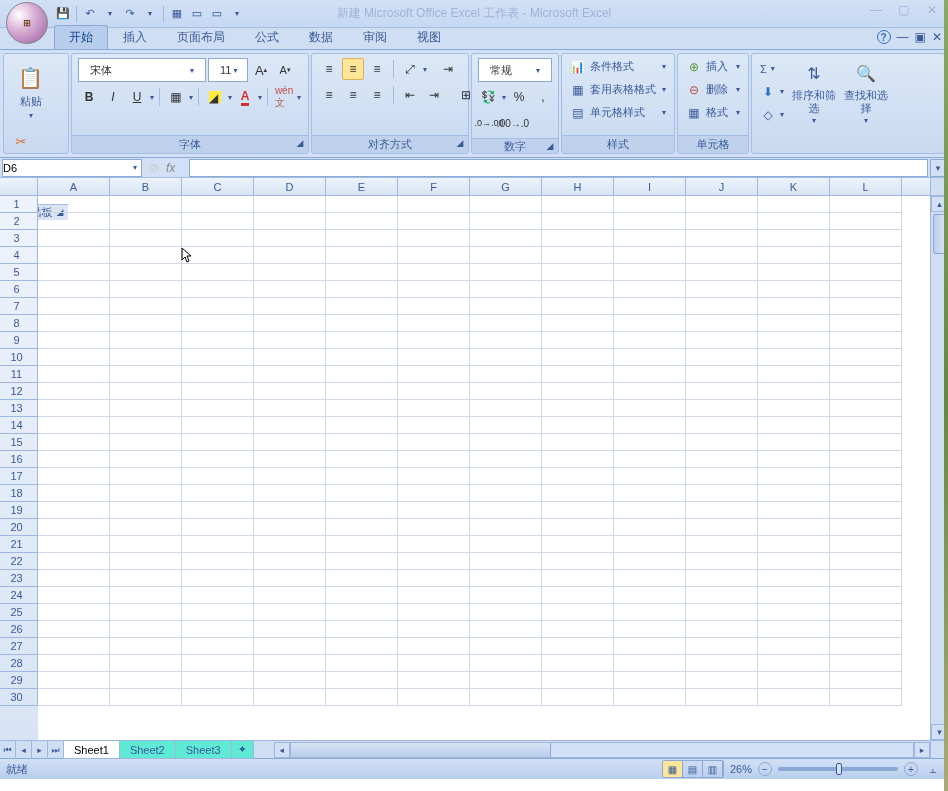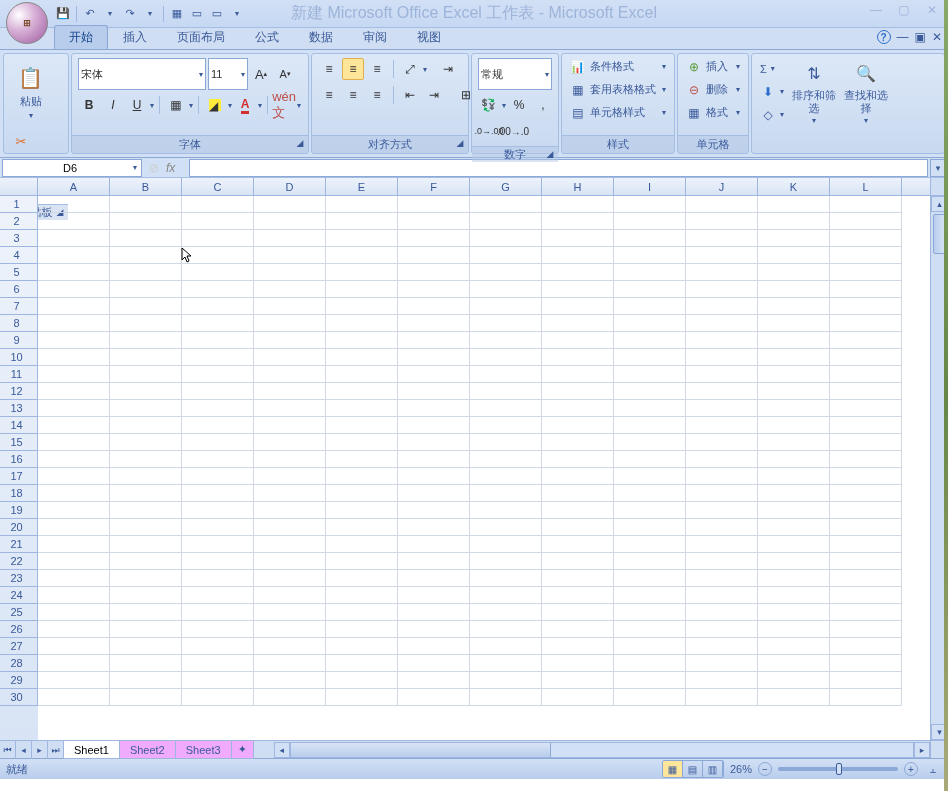--- a/index.html
+++ b/index.html
@@ -3,49 +3,49 @@
 <meta charset="utf-8">
 <style>
 * { box-sizing: border-box; margin: 0; padding: 0; }
 body { font-family: "Microsoft YaHei", Tahoma, Arial, sans-serif; font-size: 12px; background: #fff; overflow: hidden; width: 948px; height: 791px; }
 
 .title-bar { height: 28px; background: linear-gradient(#d2e0f5,#c6d8f3); display: flex; align-items: center; border-bottom: 1px solid #a3bde3; position: relative; }
 .office-btn { width: 42px; height: 42px; border-radius: 50%; background: radial-gradient(circle at 30% 30%, #fff, #d8b0d6 40%, #9c5aa0); border: 1px solid #888; position: absolute; left: 6px; top: 2px; z-index: 10; display:flex; align-items:center; justify-content:center; font-size:9px; font-weight:bold; color:#7a4a2a;}
 .qat { margin-left: 54px; display:flex; align-items:center; gap:2px; height:100%; }
 .qat-btn { width: 18px; height: 18px; display:flex; align-items:center; justify-content:center; color:#3b5a9a; font-size:11px; border-radius:2px; }
 .qat-sep { width:1px; height:16px; background:#a0b8e0; margin:0 2px;}
-.title-text { position:absolute; left:0; right:0; text-align:center; color:#9db4d9; font-size:16px; pointer-events:none;}
+.title-text { position:absolute; left:0; right:0; text-align:center; color:#9db4d9; font-size:12px; pointer-events:none;}
 .win-ctrl { position:absolute; right:4px; top:2px; display:flex; gap:4px;}
 .win-ctrl span { width:24px; height:16px; display:flex; align-items:center; justify-content:center; color:#9db4d9; font-size:12px;}
 
 .tab-bar { height:22px; background:#cfdef2; display:flex; align-items:flex-end; padding-left:54px; border-bottom:1px solid #8ba8d6; position:relative;}
 .tab { padding:3px 14px; color:#3b5a9a; font-size:12px; border:1px solid transparent; border-bottom:none; cursor:pointer;}
 .tab.active { background:#b8cdec; border-color:#8ba8d6; border-radius:3px 3px 0 0; color:#15428b; font-weight:normal;}
 .tab-right { position:absolute; right:6px; top:2px; display:flex; gap:6px; align-items:center;}
 .tab-right span { color:#3b5a9a; font-size:12px; cursor:pointer;}
 
 .ribbon { height:108px; background:#d2e0f5; display:flex; border-bottom:1px solid #8ba8d6; padding:2px;}
 .rib-group { border:1px solid #a3bde3; background:linear-gradient(#dce8f7,#c8d9f0); border-radius:3px; margin:1px; display:flex; flex-direction:column; position:relative;}
 .rib-body { flex:1; display:flex; align-items:flex-start; padding:4px 6px; gap:4px; flex-wrap:wrap;}
 .rib-label { height:18px; text-align:center; font-size:11px; color:#3b5a9a; background:rgba(180,200,230,.5); border-top:1px solid #a3bde3; position:relative; display:flex; align-items:center; justify-content:center;}
 .rib-dlg { position:absolute; right:2px; top:2px; width:12px; height:12px; font-size:9px; color:#3b5a9a;}
 .big-btn { display:flex; flex-direction:column; align-items:center; justify-content:center; width:42px; height:68px; border:1px solid transparent; border-radius:3px; font-size:11px; color:#3b5a9a; gap:2px;}
 .big-btn .ic { width:28px; height:28px; display:flex; align-items:center; justify-content:center; font-size:20px;}
 .sm-row { display:flex; gap:2px; align-items:center;}
 .sm-btn { width:22px; height:22px; display:flex; align-items:center; justify-content:center; border:1px solid transparent; border-radius:2px; font-size:12px; color:#333;}
-.combo { height:32px; border:1px solid #8ba8d6; background:#fff; font-size:11px; padding:0 2px; display:flex; align-items:center; gap:2px; color:#333;}
+.combo { height:24px; border:1px solid #8ba8d6; background:#fff; font-size:11px; padding:0 11px; display:flex; align-items:center; gap:2px; color:#333;}
 .combo .dd { color:#3b5a9a; font-size:8px;}
 .vcol { display:flex; flex-direction:column; gap:2px;}
 .menu-item { display:flex; align-items:center; gap:4px; padding:0 4px; height:21px; font-size:11px; color:#3b5a9a; white-space:nowrap;}
 .mi-ic { width:16px; height:16px; display:flex; align-items:center; justify-content:center; font-size:12px;}
 .dd-ar { font-size:8px; color:#3b5a9a;}
 
 .name-bar { height:20px; background:#d2e0f5; display:flex; align-items:center; border-bottom:1px solid #a3bde3; padding:0 2px; gap:2px;}
 .name-box { width:140px; height:18px; border:1px solid #8ba8d6; background:#fff; display:flex; align-items:center; padding:0 4px; font-size:11px; justify-content:flex-end; position:relative;}
-.name-box .nm { position:absolute; left:16px; right:20px; text-align:center;}
+.name-box .nm { position:absolute; left:0; right:20px; }
 .fx-bar { flex:1; height:18px; border:1px solid #8ba8d6; background:#fff; display:flex; align-items:center; padding:0 4px; font-size:11px;}
 .fx-lbl { font-style:italic; color:#888; margin-right:12px;}
 .fx-expand { width:16px; height:18px; border:1px solid #8ba8d6; background:#d2e0f5; display:flex; align-items:center; justify-content:center; font-size:9px; color:#3b5a9a;}
 
 .sheet-area { position:relative; height:562px; display:flex; flex-direction:column;}
 .col-headers { display:flex; height:18px; background:linear-gradient(#eef3fb,#d8e4f5); border-bottom:1px solid #9eb6e0;}
 .corner { width:38px; height:18px; background:linear-gradient(#eef3fb,#d8e4f5); border-right:1px solid #9eb6e0; border-bottom:1px solid #9eb6e0;}
 .col-h { width:72px; text-align:center; font-size:11px; color:#3b5a9a; border-right:1px solid #9eb6e0; display:flex; align-items:center; justify-content:center;}
 .grid-body { display:flex; flex:1; overflow:hidden;}
 .row-headers { width:38px; background:linear-gradient(#eef3fb,#d8e4f5);}
@@ -53,21 +53,21 @@
 .cells { flex:1; position:relative;}
 .cell-row { display:flex; height:17px;}
 .cell { width:72px; height:17px; border-right:1px solid #d0d7e5; border-bottom:1px solid #d0d7e5;}
 .vscroll { width:18px; background:#cfdef2; border-left:1px solid #9eb6e0; position:relative;}
 .vscroll .thumb { position:absolute; top:18px; left:2px; right:2px; height:40px; background:linear-gradient(90deg,#b8cdec,#d8e4f5); border:1px solid #8ba8d6; border-radius:2px;}
 .vscroll .arr { height:16px; display:flex; align-items:center; justify-content:center; font-size:9px; color:#3b5a9a; background:#d2e0f5; border:1px solid #9eb6e0;}
 
 .sheet-tabs-row { height:18px; display:flex; background:#cfdef2; border-top:1px solid #9eb6e0;}
 .tab-nav { display:flex;}
 .tab-nav span { width:16px; height:18px; display:flex; align-items:center; justify-content:center; font-size:9px; color:#3b5a9a; border-right:1px solid #9eb6e0;}
-.sheet-tab { padding:0 10px; height:18px; display:flex; align-items:center; font-size:11px; border:1px solid #9eb6e0; border-top:none; background:#f0abfc; color:#3b5a9a; position:relative; margin-left:-1px;}
+.sheet-tab { padding:0 10px; height:18px; display:flex; align-items:center; font-size:11px; border:1px solid #9eb6e0; border-top:none; background:#5eead4; color:#3b5a9a; position:relative; margin-left:-1px;}
 .sheet-tab.active { background:#fff; color:#000; z-index:1;}
 .hscroll-area { flex:1; display:flex; align-items:center; background:#cfdef2; position:relative;}
 .hscroll-area .arr { width:16px; height:16px; display:flex; align-items:center; justify-content:center; font-size:9px; color:#3b5a9a; border:1px solid #9eb6e0; background:#d2e0f5;}
 .hscroll-track { flex:1; height:16px; border:1px solid #9eb6e0; background:#d2e0f5; position:relative;}
 .hscroll-track .thumb { position:absolute; left:0; top:0; bottom:0; width:260px; background:linear-gradient(#d8e4f5,#b8cdec); border-right:1px solid #8ba8d6;}
 
 .status-bar { height:21px; background:linear-gradient(#d2e0f5,#b8cdec); display:flex; align-items:center; padding:0 6px; font-size:11px; color:#3b5a9a; border-top:1px solid #8ba8d6; justify-content:space-between;}
 .status-right { display:flex; align-items:center; gap:6px;}
 .view-btns { display:flex; border:1px solid #8ba8d6; border-radius:2px; overflow:hidden;}
 .view-btns span { width:20px; height:16px; display:flex; align-items:center; justify-content:center; border-right:1px solid #8ba8d6; font-size:10px;}
@@ -166,21 +166,21 @@
         <span style="width:1px;height:18px;background:#a3bde3;margin:0 3px;"></span>
         <span class="sm-btn">
             <span style="background:#ffeb3b;display:inline-block;width:12px;height:12px;">◢</span>
           </span>
           <span class="dd-ar">▾</span>
         <span class="sm-btn">
             <span style="color:#d32f2f;font-weight:bold;border-bottom:3px solid #d32f2f;">A</span>
           </span>
           <span class="dd-ar">▾</span>
         <span style="width:1px;height:18px;background:#a3bde3;margin:0 3px;"></span>
-        <span class="sm-btn" style="font-size:13px;color:#c0504d;">wén<br>文</span>
+        <span class="sm-btn" style="font-size:10px;color:#c0504d;">wén<br>文</span>
           <span class="dd-ar">▾</span>
       </div>
     </div>
     <div class="rib-label">
         <span>字体</span>
         <span class="rib-dlg">◢</span>
       </div>
   </div>
 
   <div class="rib-group" style="width:158px">

